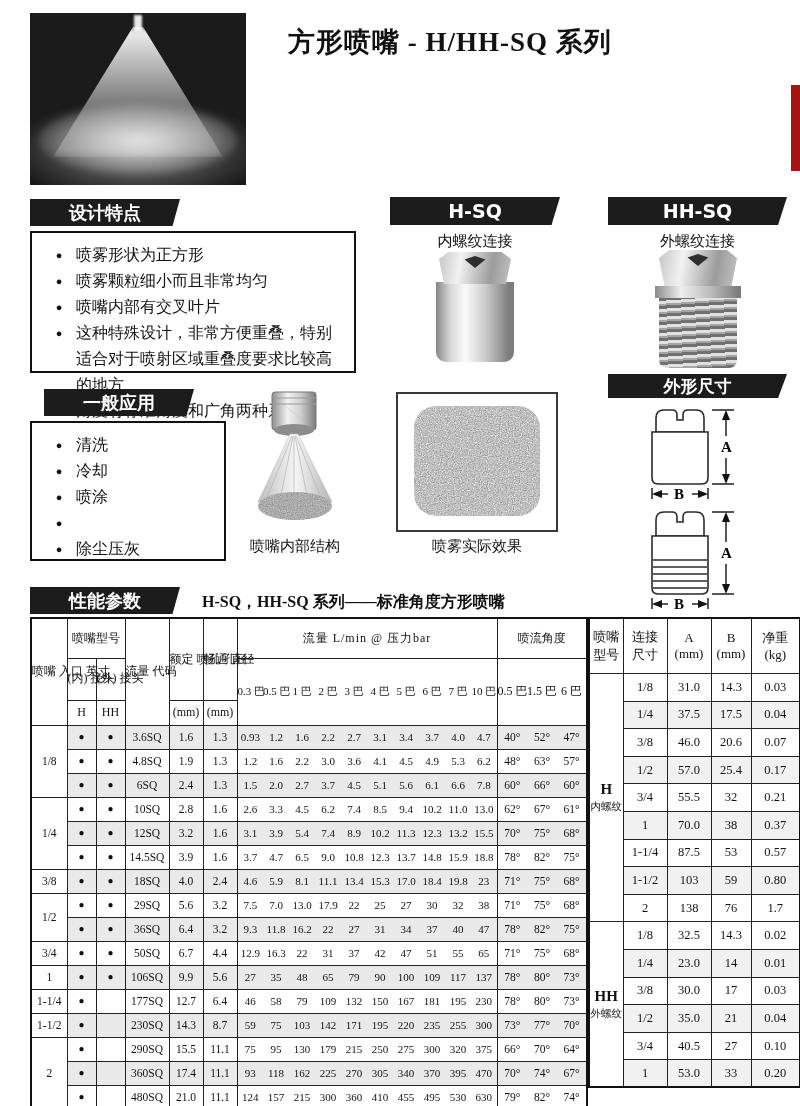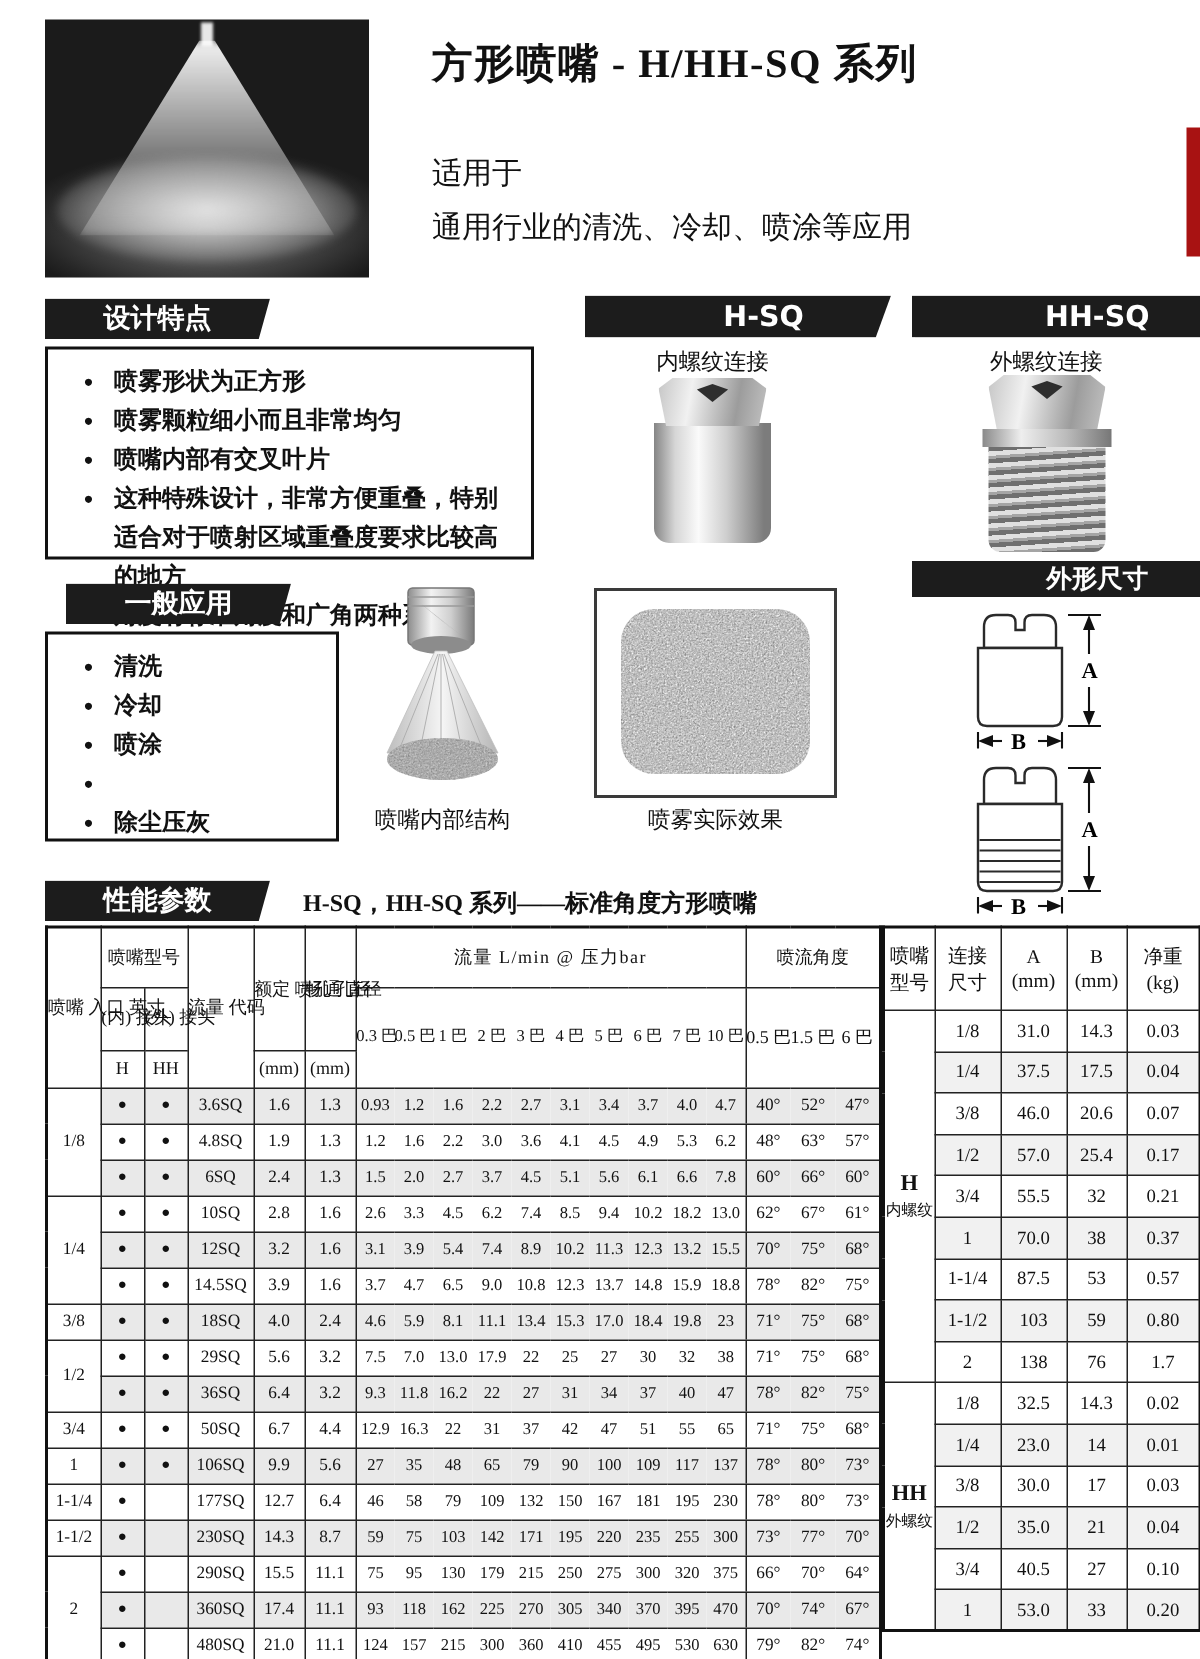--- a/index.html
+++ b/index.html
@@ -21,27 +21,27 @@
 
   .title{left:288px;top:24px;font-size:27px;font-weight:bold;letter-spacing:1px;}
   .subtitle{left:288px;top:98px;font-size:20px;line-height:36px;}
   .edge-marker{left:791px;top:85px;width:9px;height:86px;background:#a81212;}
 
   
   .banner{background:#1c1c1c;color:#fff;text-align:center;
       font-family:"DejaVu Sans","Liberation Sans",sans-serif;font-weight:bold;
       clip-path:polygon(0 0,100% 0,95% 100%,0 100%);box-shadow:2px 2px 0 rgba(150,150,150,.45);}
   .banner.small{width:150px;height:27px;line-height:27px;font-size:18px;}
-  .banner.wide{height:28px;line-height:28px;font-size:19px;padding-left:34px;}
+  .banner.wide{height:28px;line-height:28px;font-size:19px;}
 
   
   .bullet-box{border:2px solid #111;background:#fff;padding:9px 8px 6px 10px;box-sizing:border-box;}
   .bullet-item{display:flex;font-size:16px;line-height:26px;}
   .bullet-item .dot{flex:0 0 34px;text-align:center;font-size:11px;}
-  .bullet-item .txt{flex:1;font-weight:bold;}
+  .bullet-item .txt{flex:1;}
 
   .caption{font-size:15px;text-align:center;}
 
   
   .nozzle{display:flex;flex-direction:column;align-items:center;}
   .cap{position:relative;background:linear-gradient(100deg,#c6c6c6,#f1f1f1 30%,#9c9c9c 72%,#c2c2c2);
       clip-path:polygon(7% 100%,0 22%,13% 0,87% 0,100% 22%,93% 100%);}
   .cap .orifice{position:absolute;left:50%;top:4px;width:26px;height:12px;margin-left:-13px;background:#2e2e2e;
       clip-path:polygon(10% 30%,50% 0,90% 30%,50% 100%);}
   .body-smooth{background:linear-gradient(90deg,#858585,#d6d6d6 18%,#fafafa 38%,#cecece 62%,#7c7c7c 94%);
@@ -90,24 +90,20 @@
 
 <div class="page">
 
   <div class="abs photo">
     <div class="tip"></div>
     <div class="cone"></div>
     <div class="pool"></div>
   </div>
 
   <div class="abs title">方形喷嘴 - H/HH-SQ 系列</div>
-  <div class="abs subtitle">
-    <div>适用于</div>
-    <div>通用行业的清洗、冷却、喷涂等应用</div>
-  </div>
   <div class="abs edge-marker"></div>
 
   <div class="abs banner small" style="left:30px;top:199px;">设计特点</div>
   <div class="abs bullet-box" style="left:30px;top:231px;width:326px;height:142px;" id="feat-box">
       <div class="bullet-item">
         <span class="dot">●</span>
         <span class="txt">喷雾形状为正方形</span>
       </div>
       <div class="bullet-item">
         <span class="dot">●</span>
@@ -410,21 +406,21 @@
           <td class="c-num">2.8</td>
           <td class="c-num">1.6</td>
           <td class="c-flow first">2.6</td>
           <td class="c-flow">3.3</td>
           <td class="c-flow">4.5</td>
           <td class="c-flow">6.2</td>
           <td class="c-flow">7.4</td>
           <td class="c-flow">8.5</td>
           <td class="c-flow">9.4</td>
           <td class="c-flow">10.2</td>
-          <td class="c-flow">18.2</td>
+          <td class="c-flow">11.0</td>
           <td class="c-flow">13.0</td>
           <td class="c-ang first">62°</td>
           <td class="c-ang">67°</td>
           <td class="c-ang">61°</td>
         </tr>
         <tr class="shade">
           <td class="c-dot">●</td>
           <td class="c-dot">●</td>
           <td class="c-code">12SQ</td>
           <td class="c-num">3.2</td>

